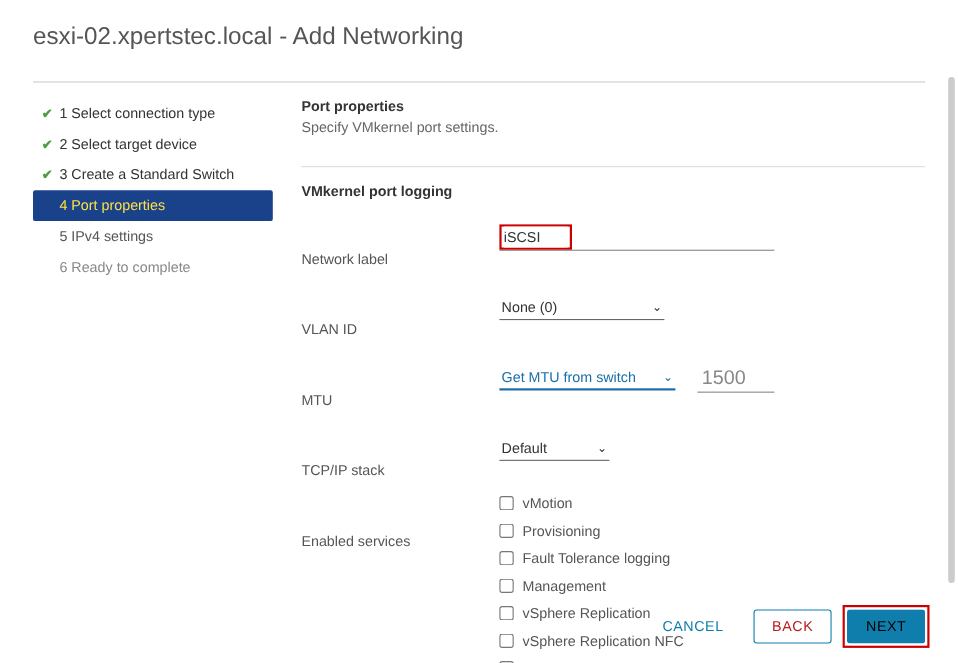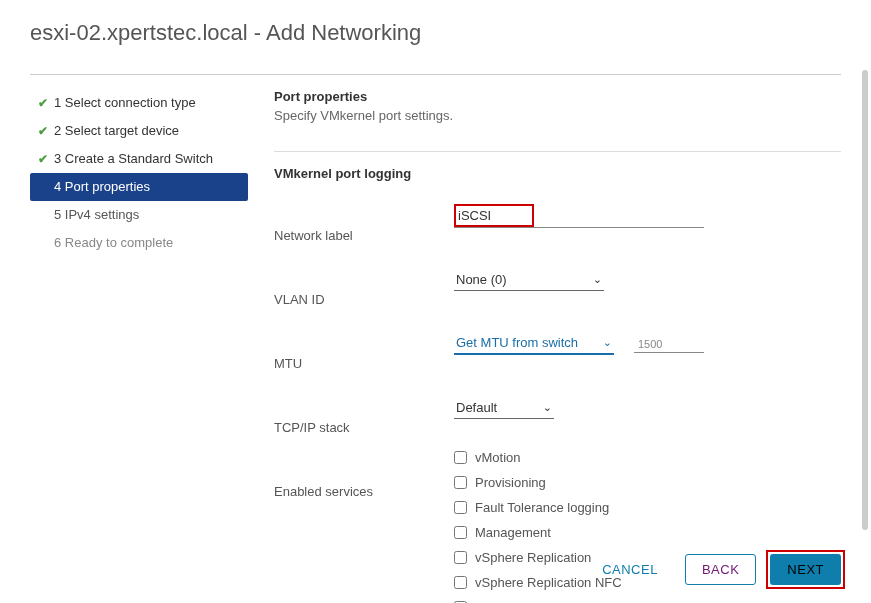--- a/index.html
+++ b/index.html
@@ -46,21 +46,21 @@
       width: 16px;
       color: #4a9e3e;
       font-weight: bold;
       font-size: 12px;
     }
     .step.completed {
       color: #333;
     }
     .step.active {
       background: #1a428a;
-      color: #ffffff;
+      color: #fde047;
     }
     .step.dim {
       color: #888;
     }
     .step .num-pad {
       width: 16px;
     }
     .content {
       flex: 1;
       padding-left: 26px;
@@ -91,21 +91,21 @@
       min-height: 26px;
     }
     .form-label {
       width: 180px;
       color: #555;
       margin-top: 39px;
     }
     .highlight-red {
       border: 2px solid #c00;
       padding: 0px 2px;
-      width: 80px;
+      width: 66px;
       display: inline-block;
     }
     .highlight-red input {
       border: none;
       width: 58px;
       padding: 2px 0;
       font-size: 13px;
       outline: none;
       color: #333;
     }
@@ -128,21 +128,21 @@
     .select-like.w100 { width: 100px; }
     .chev {
       font-size: 11px;
       color: #333;
     }
     .chev.blue { color: #1a6ea8; }
     .mtu-text {
       width: 70px;
       margin-left: 20px;
       padding: 2px 4px;
-      font-size: 11px;
+      font-size: 18px;
       border: none;
       border-bottom: 1px solid #888;
       color: #888;
       outline: none;
     }
     .services-list {
       margin-left: 0;
     }
     .service-item {
       display: flex;
@@ -169,21 +169,21 @@
       letter-spacing: 0.5px;
       border-radius: 3px;
       cursor: pointer;
       border: 1px solid transparent;
       background: transparent;
     }
     .btn-cancel {
       color: #0f7ead;
     }
     .btn-back {
-      color: #701a75;
+      color: #b91c1c;
       border: 1px solid #0f7ead;
     }
     .btn-next {
       background: #0f7ead;
       color: #000000;
     }
     .btn-next-wrap {
       border: 2px solid #c00;
       padding: 2px;
       display: inline-block;

